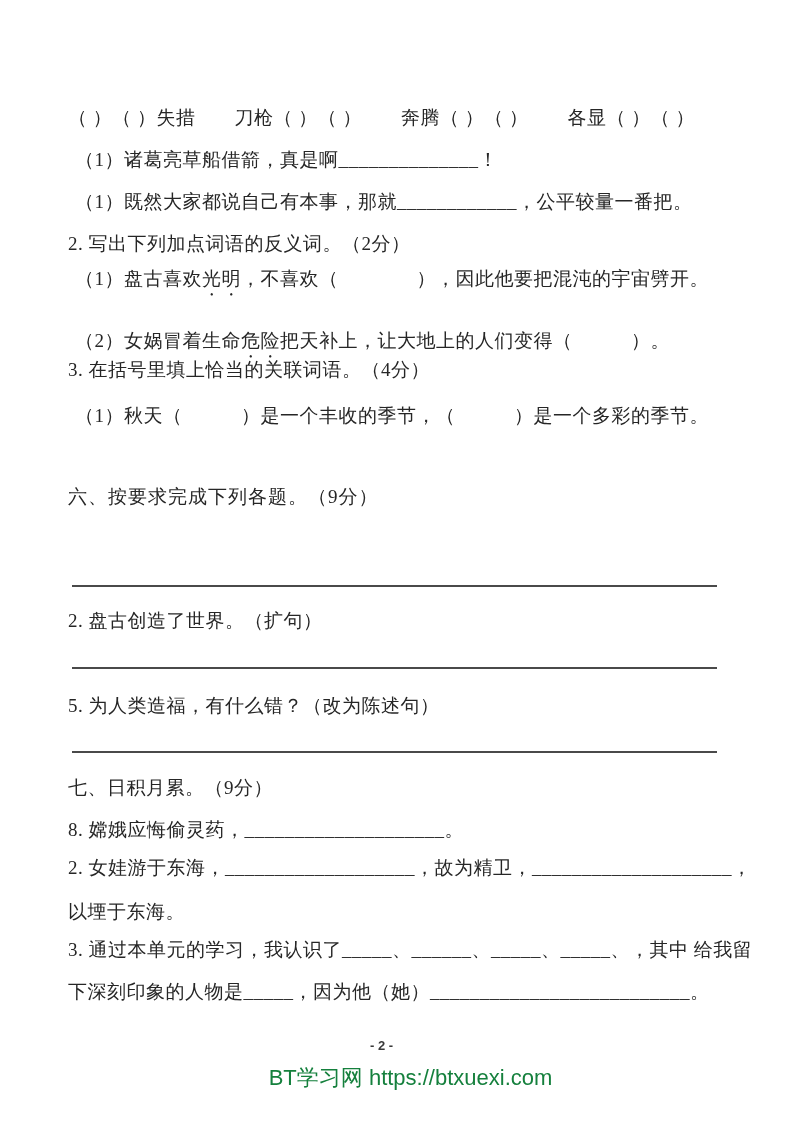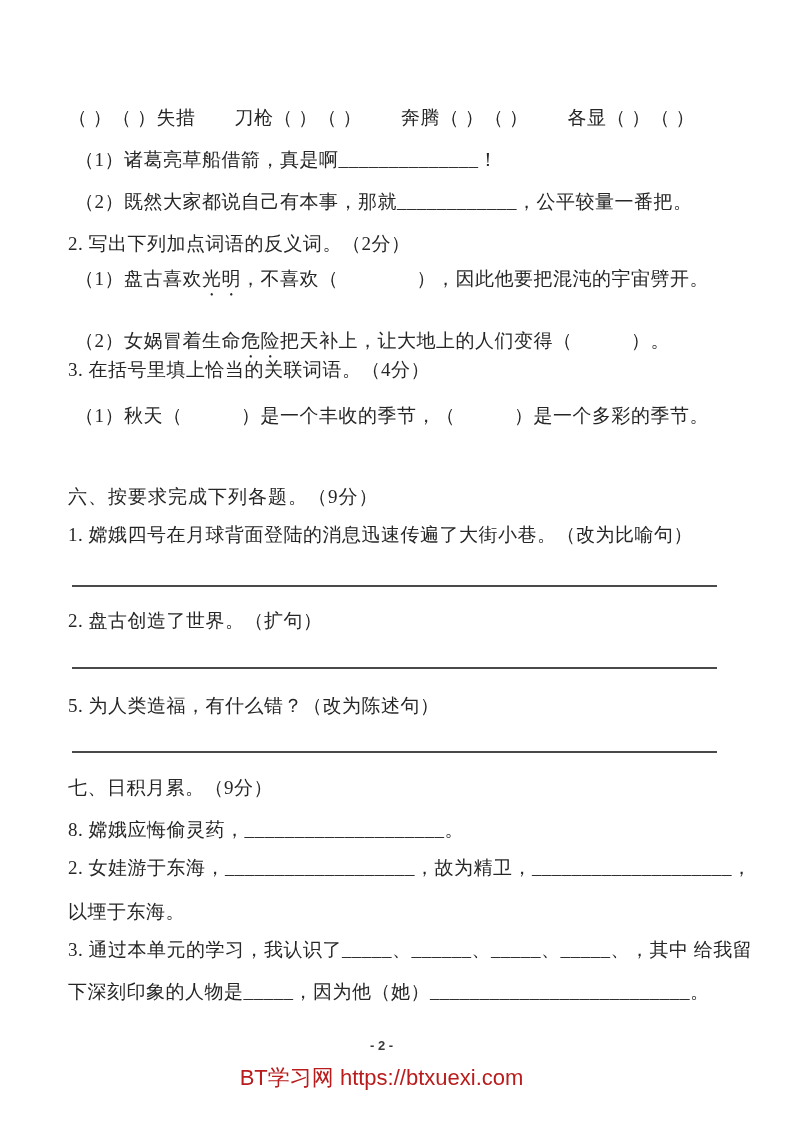--- a/index.html
+++ b/index.html
@@ -49,49 +49,49 @@
     margin: 0;
   }
   .site-link {
     position: absolute;
     top: 1063px;
     left: 0;
     width: 100%;
     text-align: center;
     font-family: "Liberation Sans", "DejaVu Sans", sans-serif;
     font-size: 22px;
-    color: #b91c1c;
+    color: #15803d;
     margin: 0;
+    padding-left: 29px;
   }
 </style>
 </head>
 <body>
 
 <div class="page">
 
   <p class="ln" style="top:105px">（ ）（ ）失措　　刀枪（ ）（ ）　　奔腾（ ）（ ）　　各显（ ）（ ）</p>
 
   <p class="ln sub" style="top:147px">（1）诸葛亮草船借箭，真是啊______________！</p>
 
-  <p class="ln sub" style="top:189px">（2）既然大家都说自己有本事，那就____________，公平较量一番把。</p>
+  <p class="ln sub" style="top:189px">（1）既然大家都说自己有本事，那就____________，公平较量一番把。</p>
 
   <p class="ln" style="top:231px">2. 写出下列加点词语的反义词。（2分）</p>
 
   <p class="ln sub" style="top:266px"><span>（1）盘古喜欢</span><span class="emph">光明</span><span>，不喜欢（　　　　），因此他要把混沌的宇宙劈开。</span></p>
 
   <p class="ln sub" style="top:328px"><span>（2）女娲冒着生命</span><span class="emph">危险</span><span>把天补上，让大地上的人们变得（　　　）。</span></p>
 
   <p class="ln" style="top:357px">3. 在括号里填上恰当的关联词语。（4分）</p>
 
   <p class="ln sub" style="top:403px">（1）秋天（　　　）是一个丰收的季节，（　　　）是一个多彩的季节。</p>
 
 
   <p class="ln bold" style="top:484px">六、按要求完成下列各题。（9分）</p>
 
-  <p class="ln" style="top:522px">1. 嫦娥四号在月球背面登陆的消息迅速传遍了大街小巷。（改为比喻句）</p>
 
   <div class="answer-line" style="top:585px"></div>
 
   <p class="ln" style="top:608px">2. 盘古创造了世界。（扩句）</p>
 
   <div class="answer-line" style="top:667px"></div>
 
   <p class="ln" style="top:693px">5. 为人类造福，有什么错？（改为陈述句）</p>
 
   <div class="answer-line" style="top:751px"></div>

